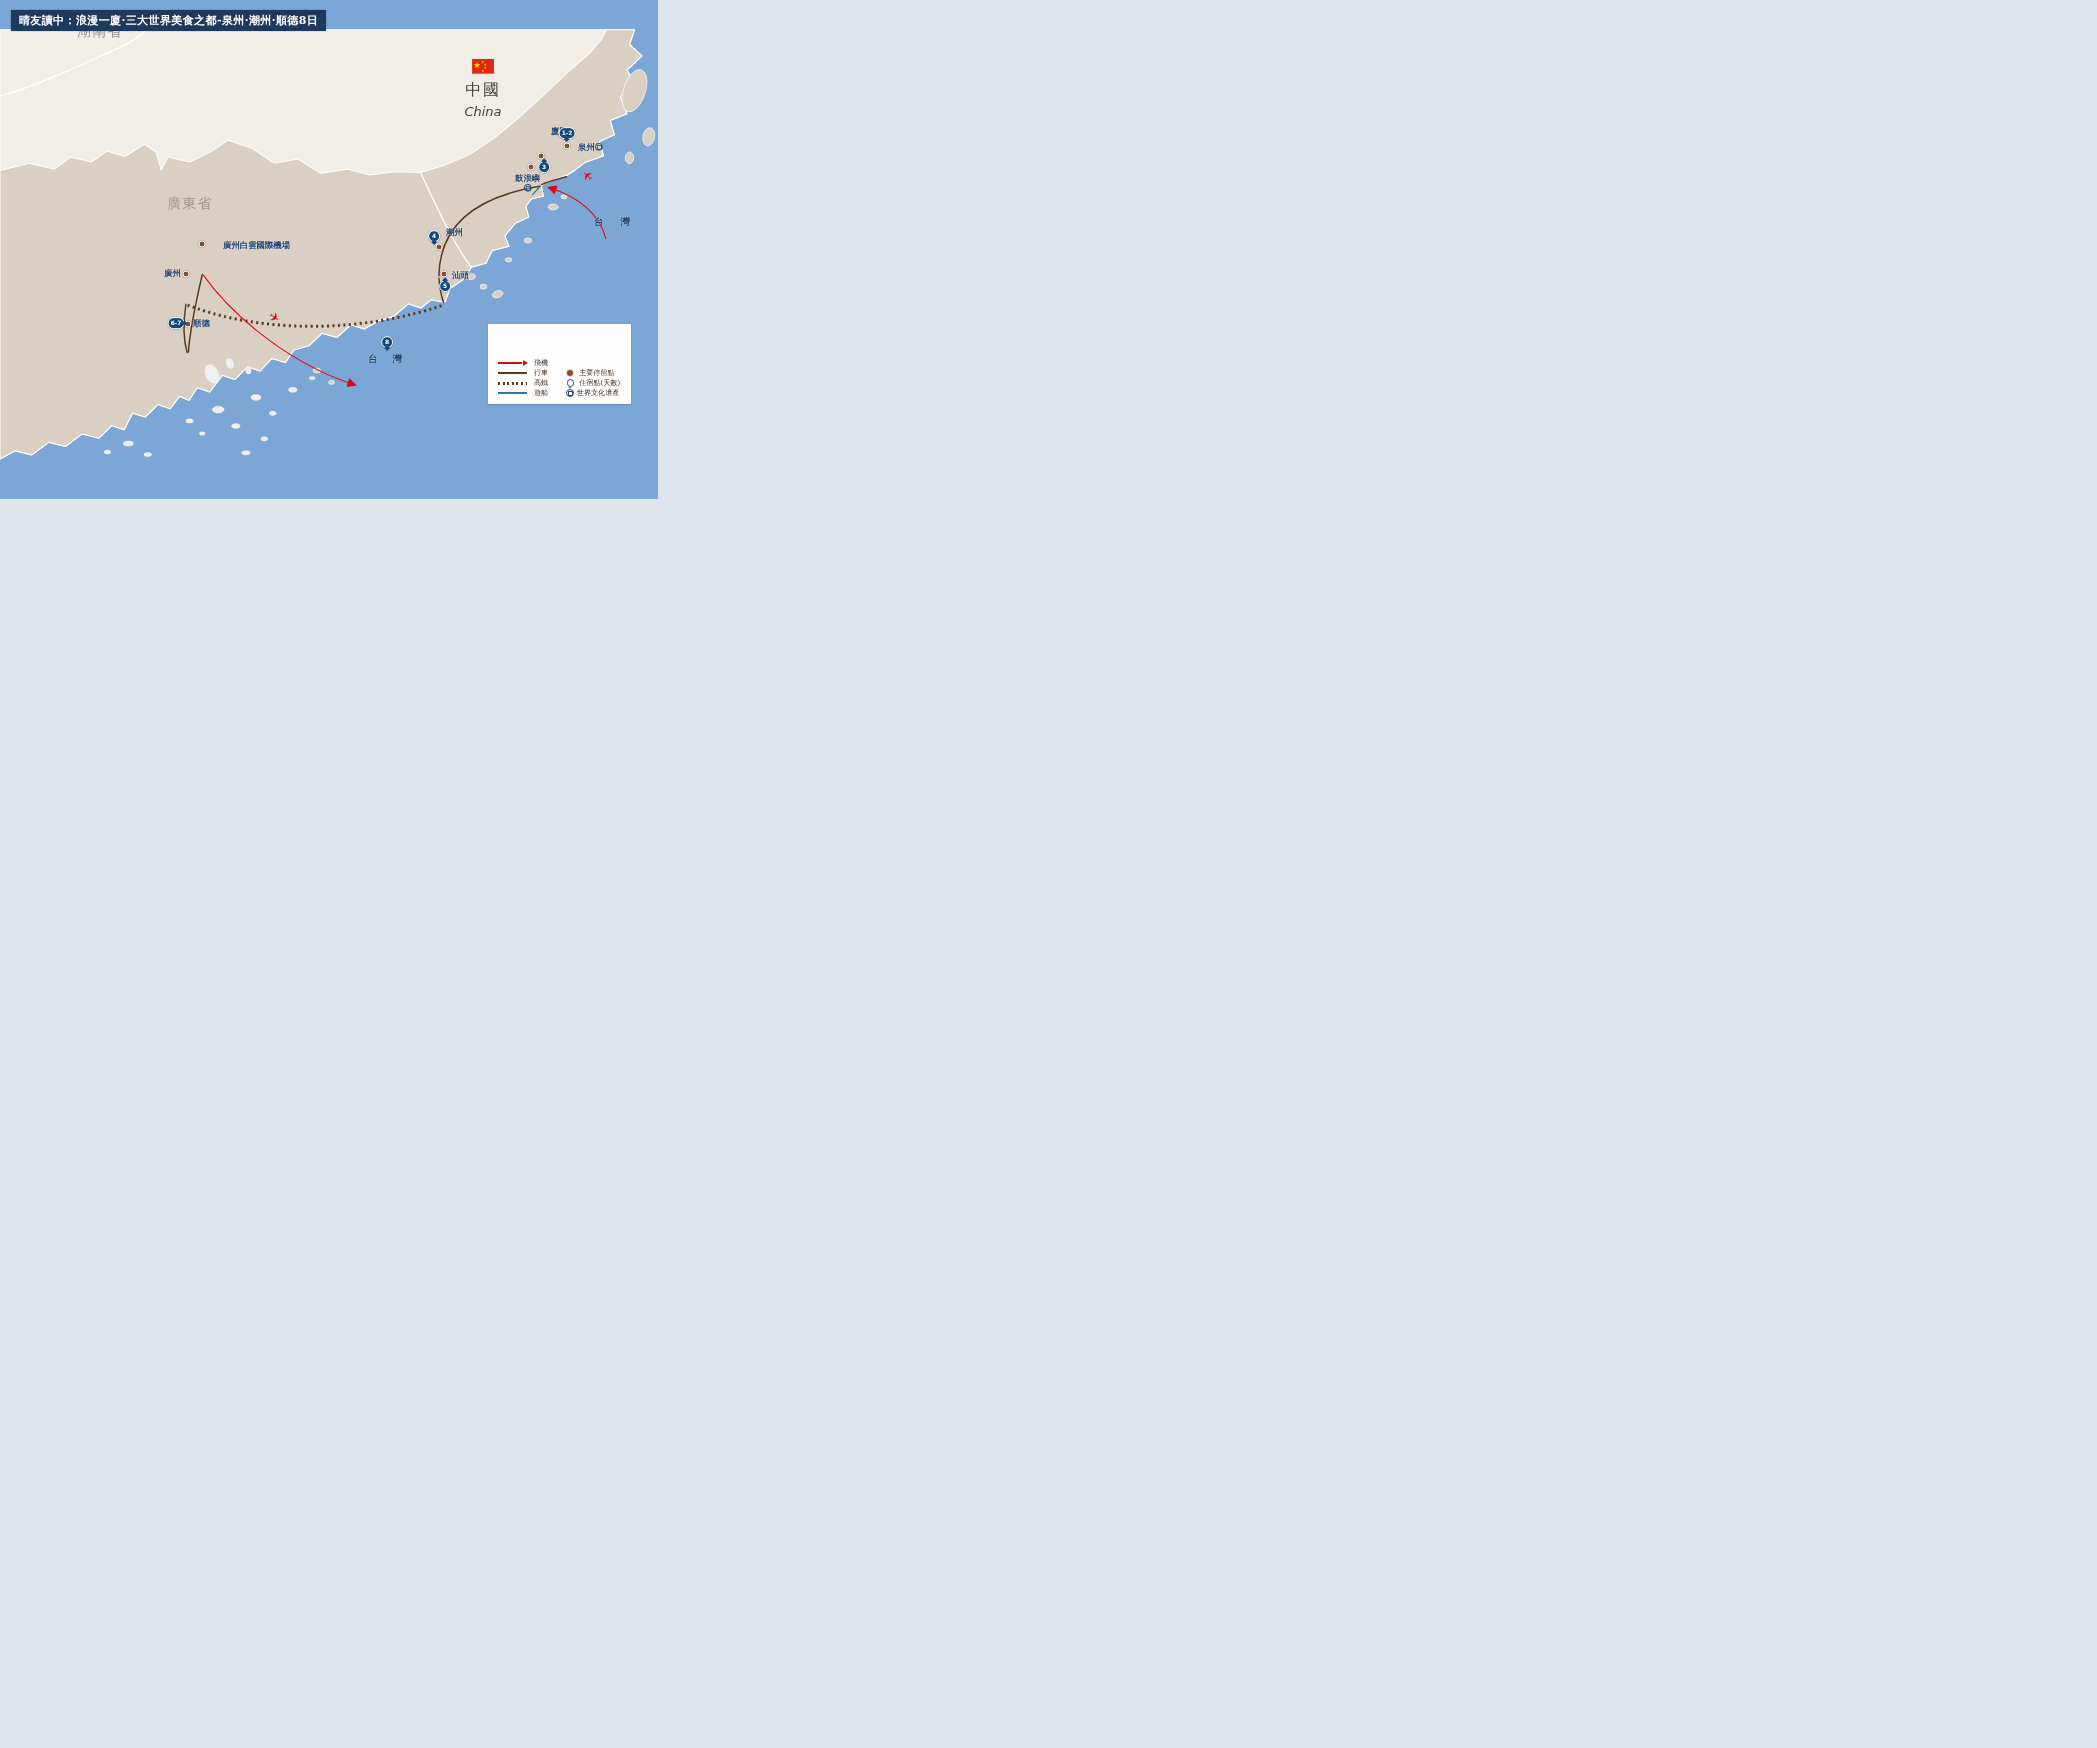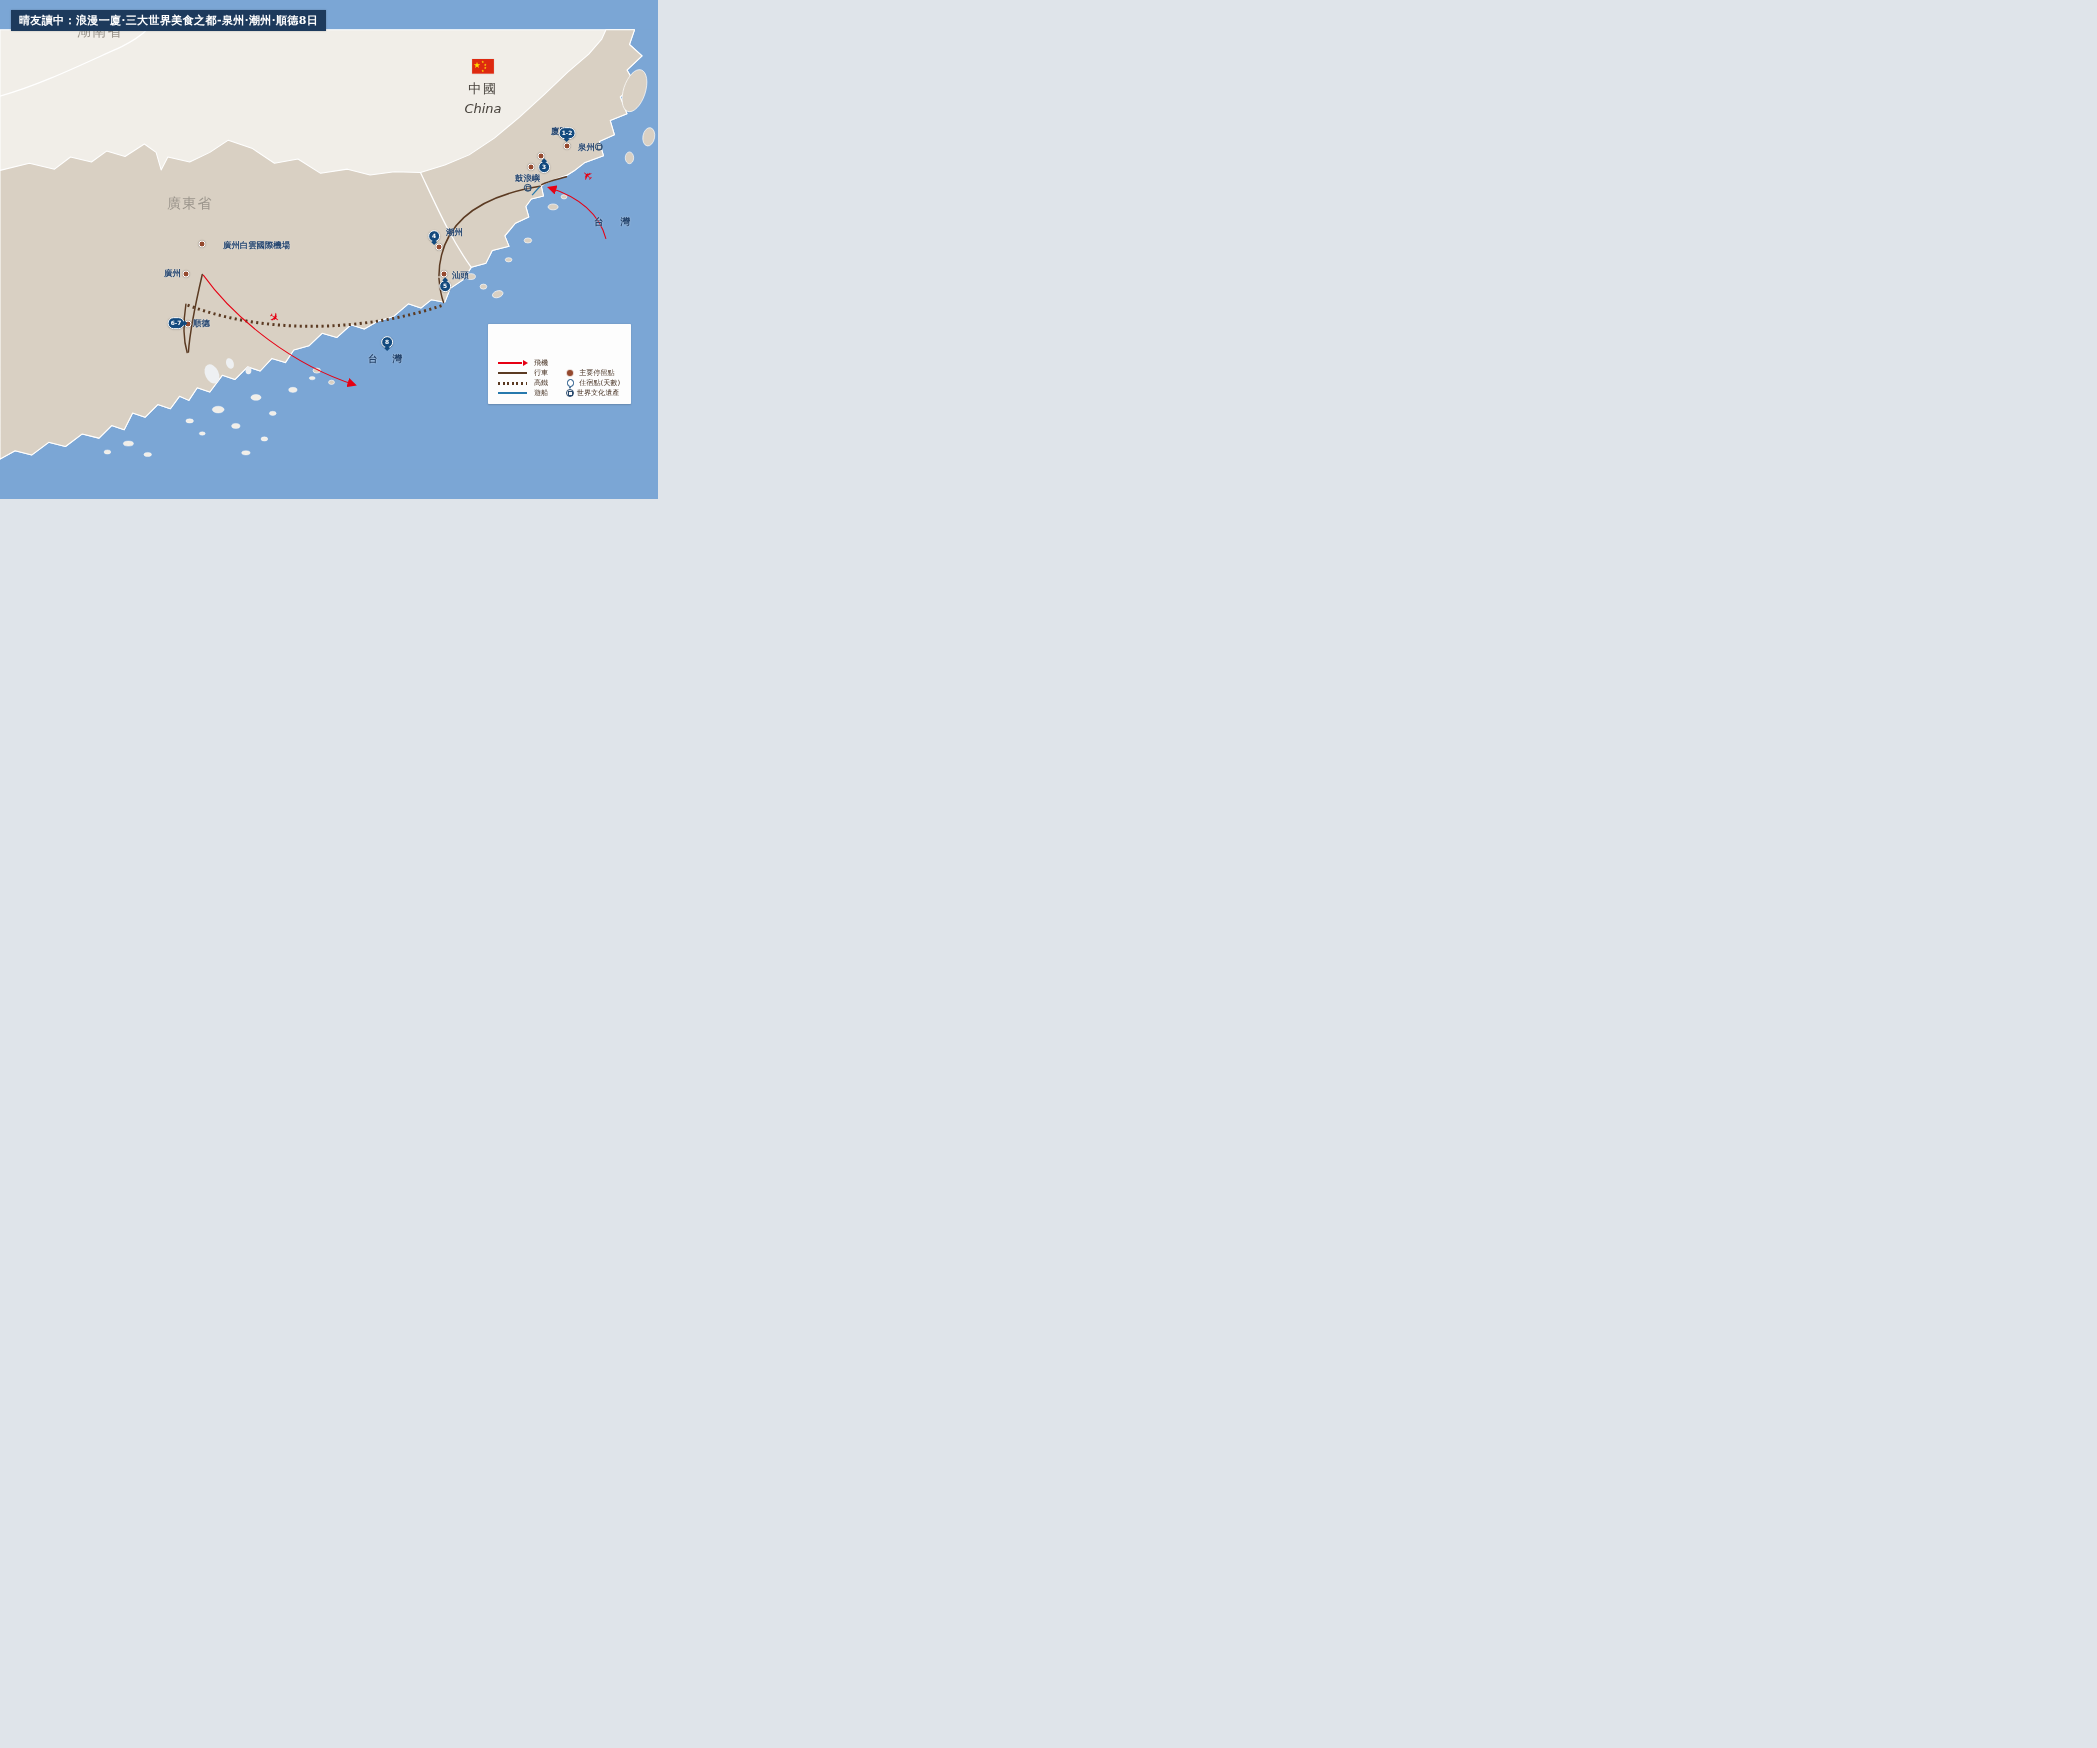--- a/index.html
+++ b/index.html
@@ -21,21 +21,21 @@
   }
 
   .province-label{
     position:absolute;z-index:2;color:#9b958c;font-size:14px;
     letter-spacing:1.3px;white-space:nowrap;
   }
 
   
   .country{position:absolute;left:461px;top:59px;width:44px;text-align:center;z-index:3;}
   .country .flag{width:22px;height:14.7px;display:block;margin:0 auto 6.7px;box-shadow:0 0 0.8px rgba(0,0,0,.25);}
-  .country-zh{font-size:13px;color:#46413b;letter-spacing:1.7px;margin-bottom:2.9px;}
+  .country-zh{font-size:16px;color:#46413b;letter-spacing:1.7px;margin-bottom:2.9px;}
   .country-en{font-size:13px;color:#46413b;font-style:italic;}
 
   
   .loc-label{
     position:absolute;z-index:5;color:#24456f;font-weight:bold;font-size:8.4px;
     white-space:nowrap;text-shadow:0 0 1.3px rgba(255,255,255,.75);
   }
   .loc-label.tw{font-size:9.6px;letter-spacing:15px;}
   .loc-label.tw2{font-size:9.6px;letter-spacing:17px;}
 

